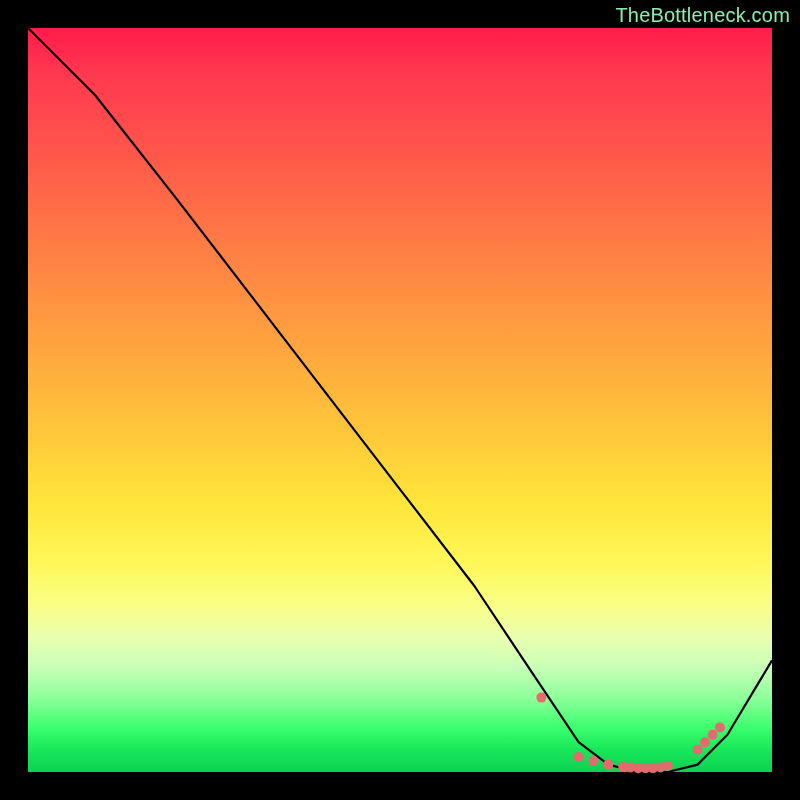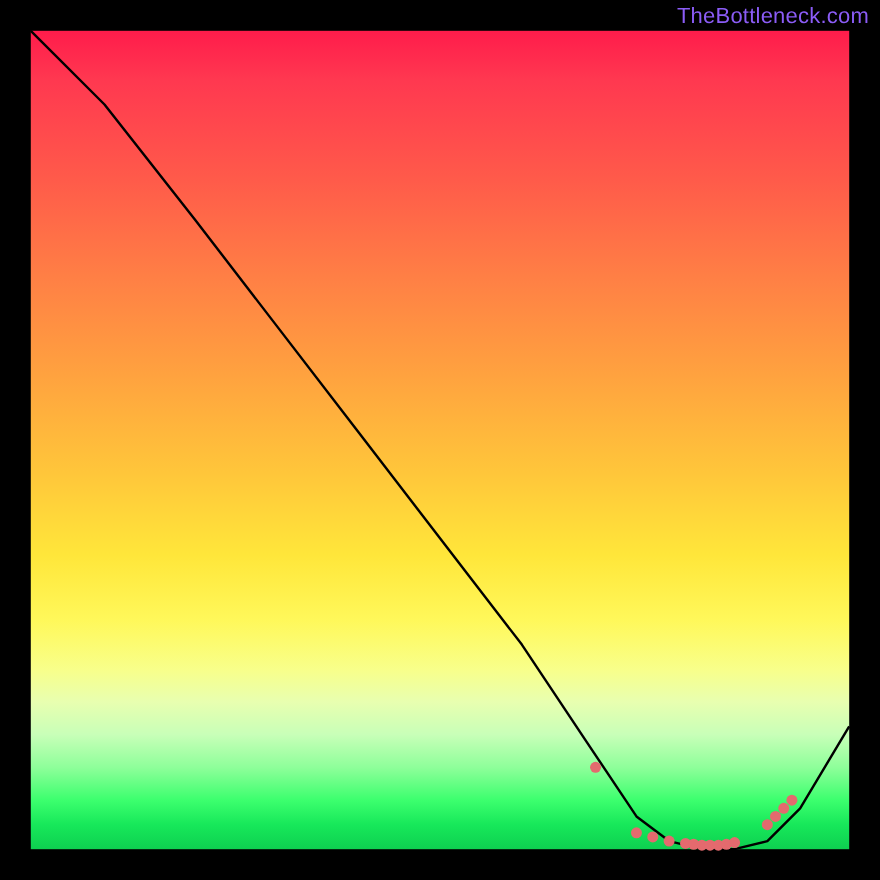--- a/index.html
+++ b/index.html
@@ -39,21 +39,21 @@
       #8eff9a 90%,
       #3cff6e 94%,
       #17e85a 97%,
       #0ed050 100%
     );
   }
   .watermark {
     position: absolute;
     top: 4px;
     right: 10px;
-    color: #8b5cf6;
+    color: #86efac;
     font-size: 20px;
     letter-spacing: 0.2px;
     user-select: none;
   }
   svg.overlay {
     position: absolute;
     left: 0;
     top: 0;
     width: 744px;
     height: 744px;

